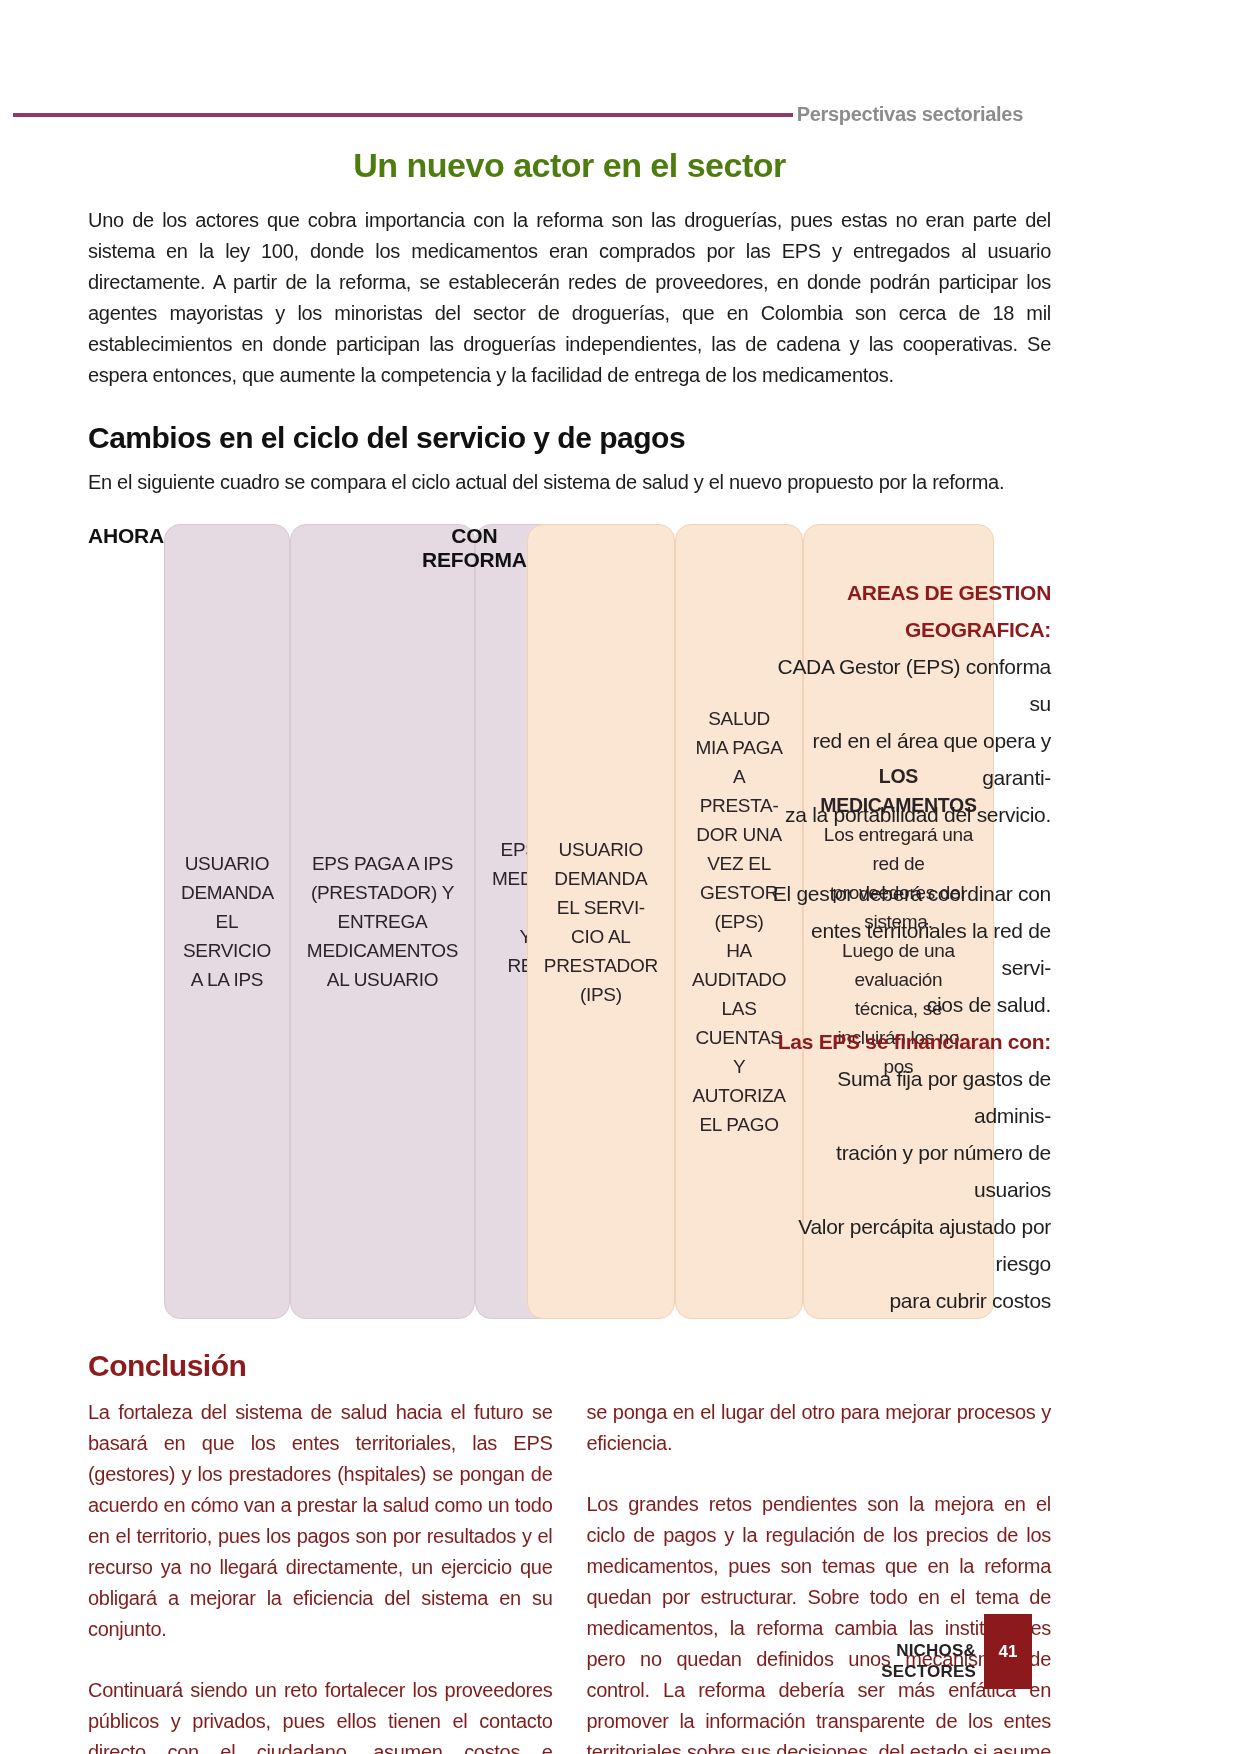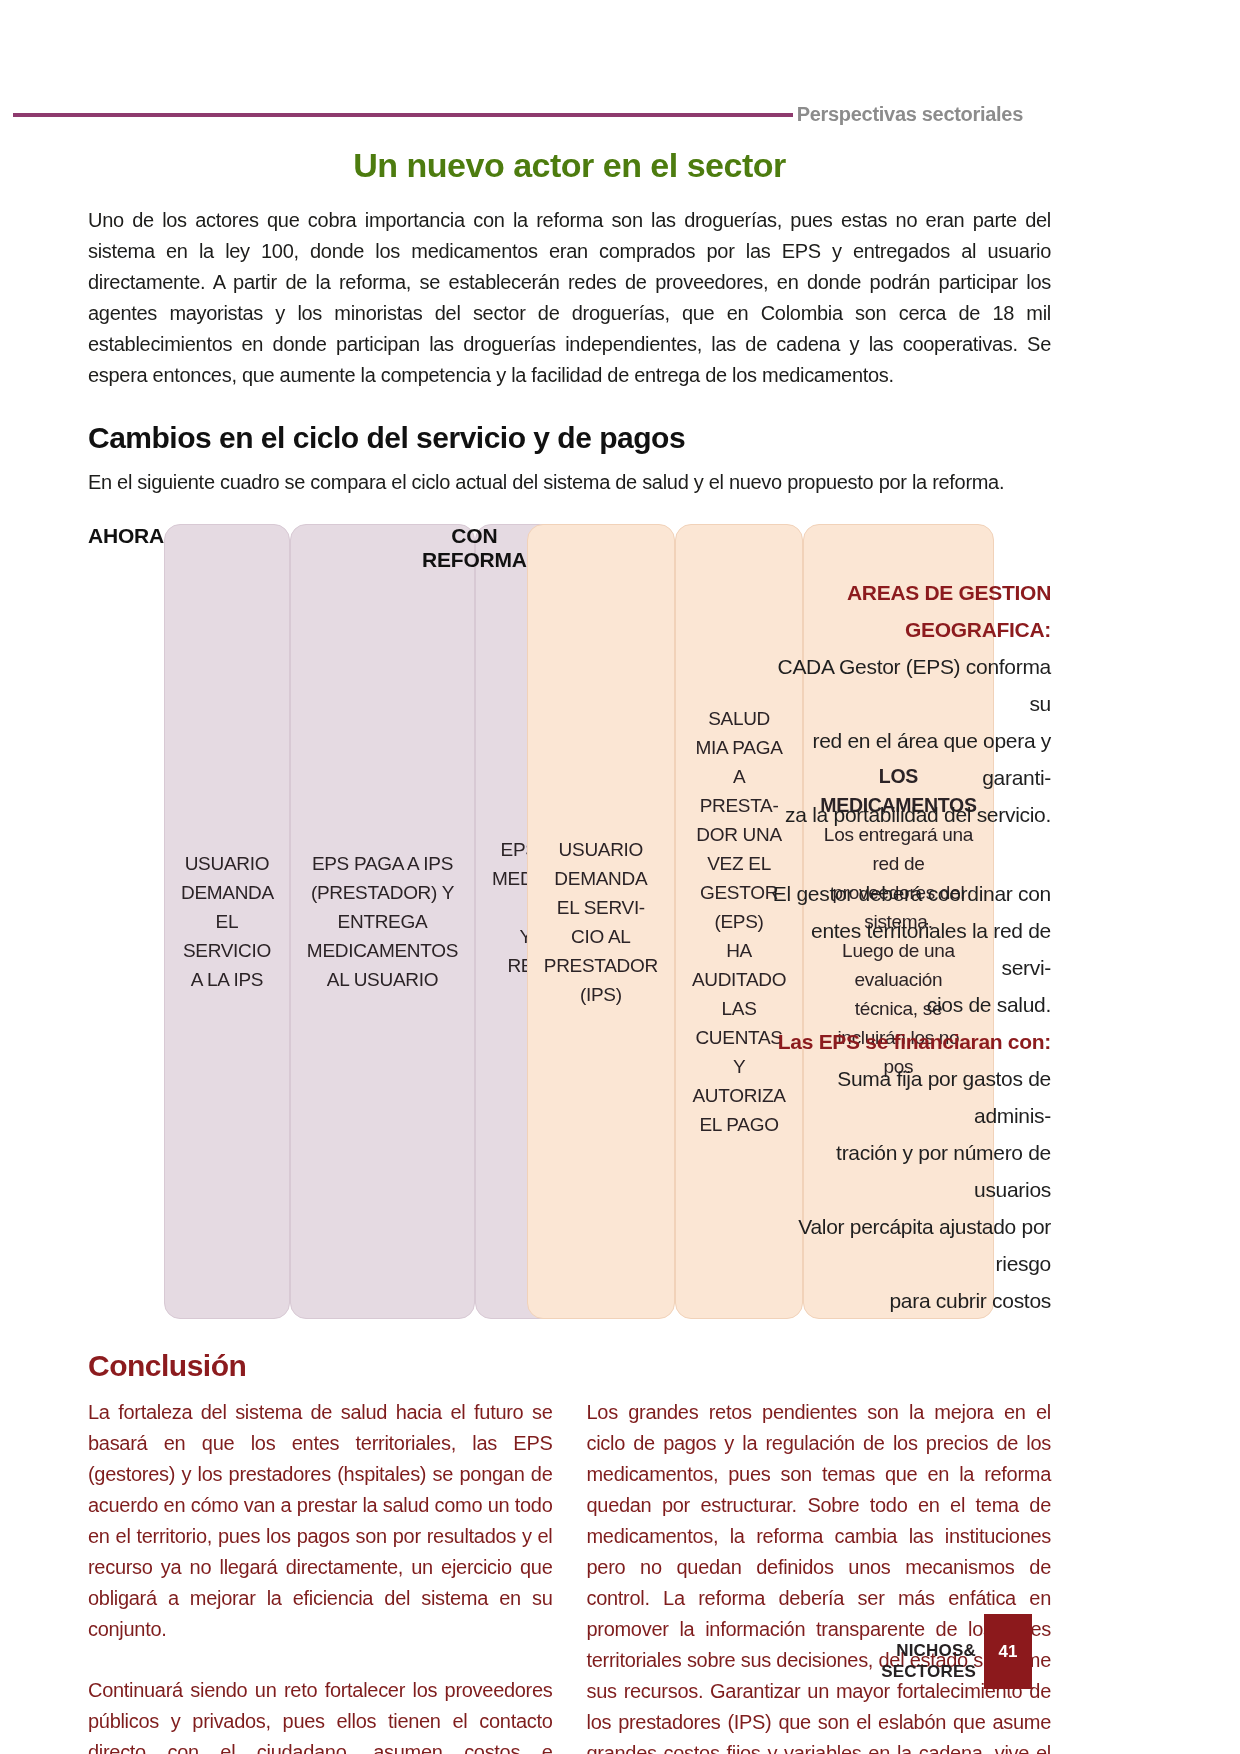--- a/index.html
+++ b/index.html
@@ -191,20 +191,21 @@
 
     </div>
 
     <h2 class="section-title maroon">Conclusión</h2>
     <div class="conclusion-cols">
       <div class="conc-col">
         <p>La fortaleza del sistema de salud hacia el futuro se basará en que los entes territoriales, las EPS (gestores) y los prestadores  (hspitales) se pongan de acuerdo en cómo van a prestar la salud como un todo en el territorio, pues los pagos son por resultados y el recurso ya no llegará directamente, un ejercicio que obligará a mejorar la eficiencia del sistema en su conjunto.</p>
         <p>Continuará siendo un reto fortalecer los proveedores públicos y privados, pues ellos tienen el contacto directo con el ciudadano, asumen costos e inversiones de manera anticipada y siempre soportan una recuperación larga de la cartera, lo que afecta su estabilidad de largo plazo. Exigir resultados como sistema y red, contribuirá a hacer que cada uno de los agentes</p>
       </div>
       <div class="conc-col">
+        <p>se ponga en el lugar del otro para mejorar procesos y eficiencia.</p>
         <p>Los grandes retos pendientes son la mejora en el ciclo de pagos y la regulación de los precios de los medicamentos, pues son temas que en la reforma quedan por estructurar. Sobre todo en el tema de medicamentos, la reforma cambia las instituciones pero no quedan definidos unos mecanismos de control. La reforma debería ser más enfática en promover la información transparente de los entes territoriales sobre sus decisiones,  del estado si asume sus recursos.  Garantizar un mayor fortalecimiento de los prestadores (IPS) que son el eslabón que asume grandes costos fijos y variables en la cadena, vive el contacto directo con el usuario y queda menos representado en los distintos comités que se conforman con la ley.</p>
       </div>
     </div>
 
   </div>
 
   <div class="footer">
     <div class="footer-brand">
       <div>NICHOS&amp;</div>
       <div>SECTORES</div>

